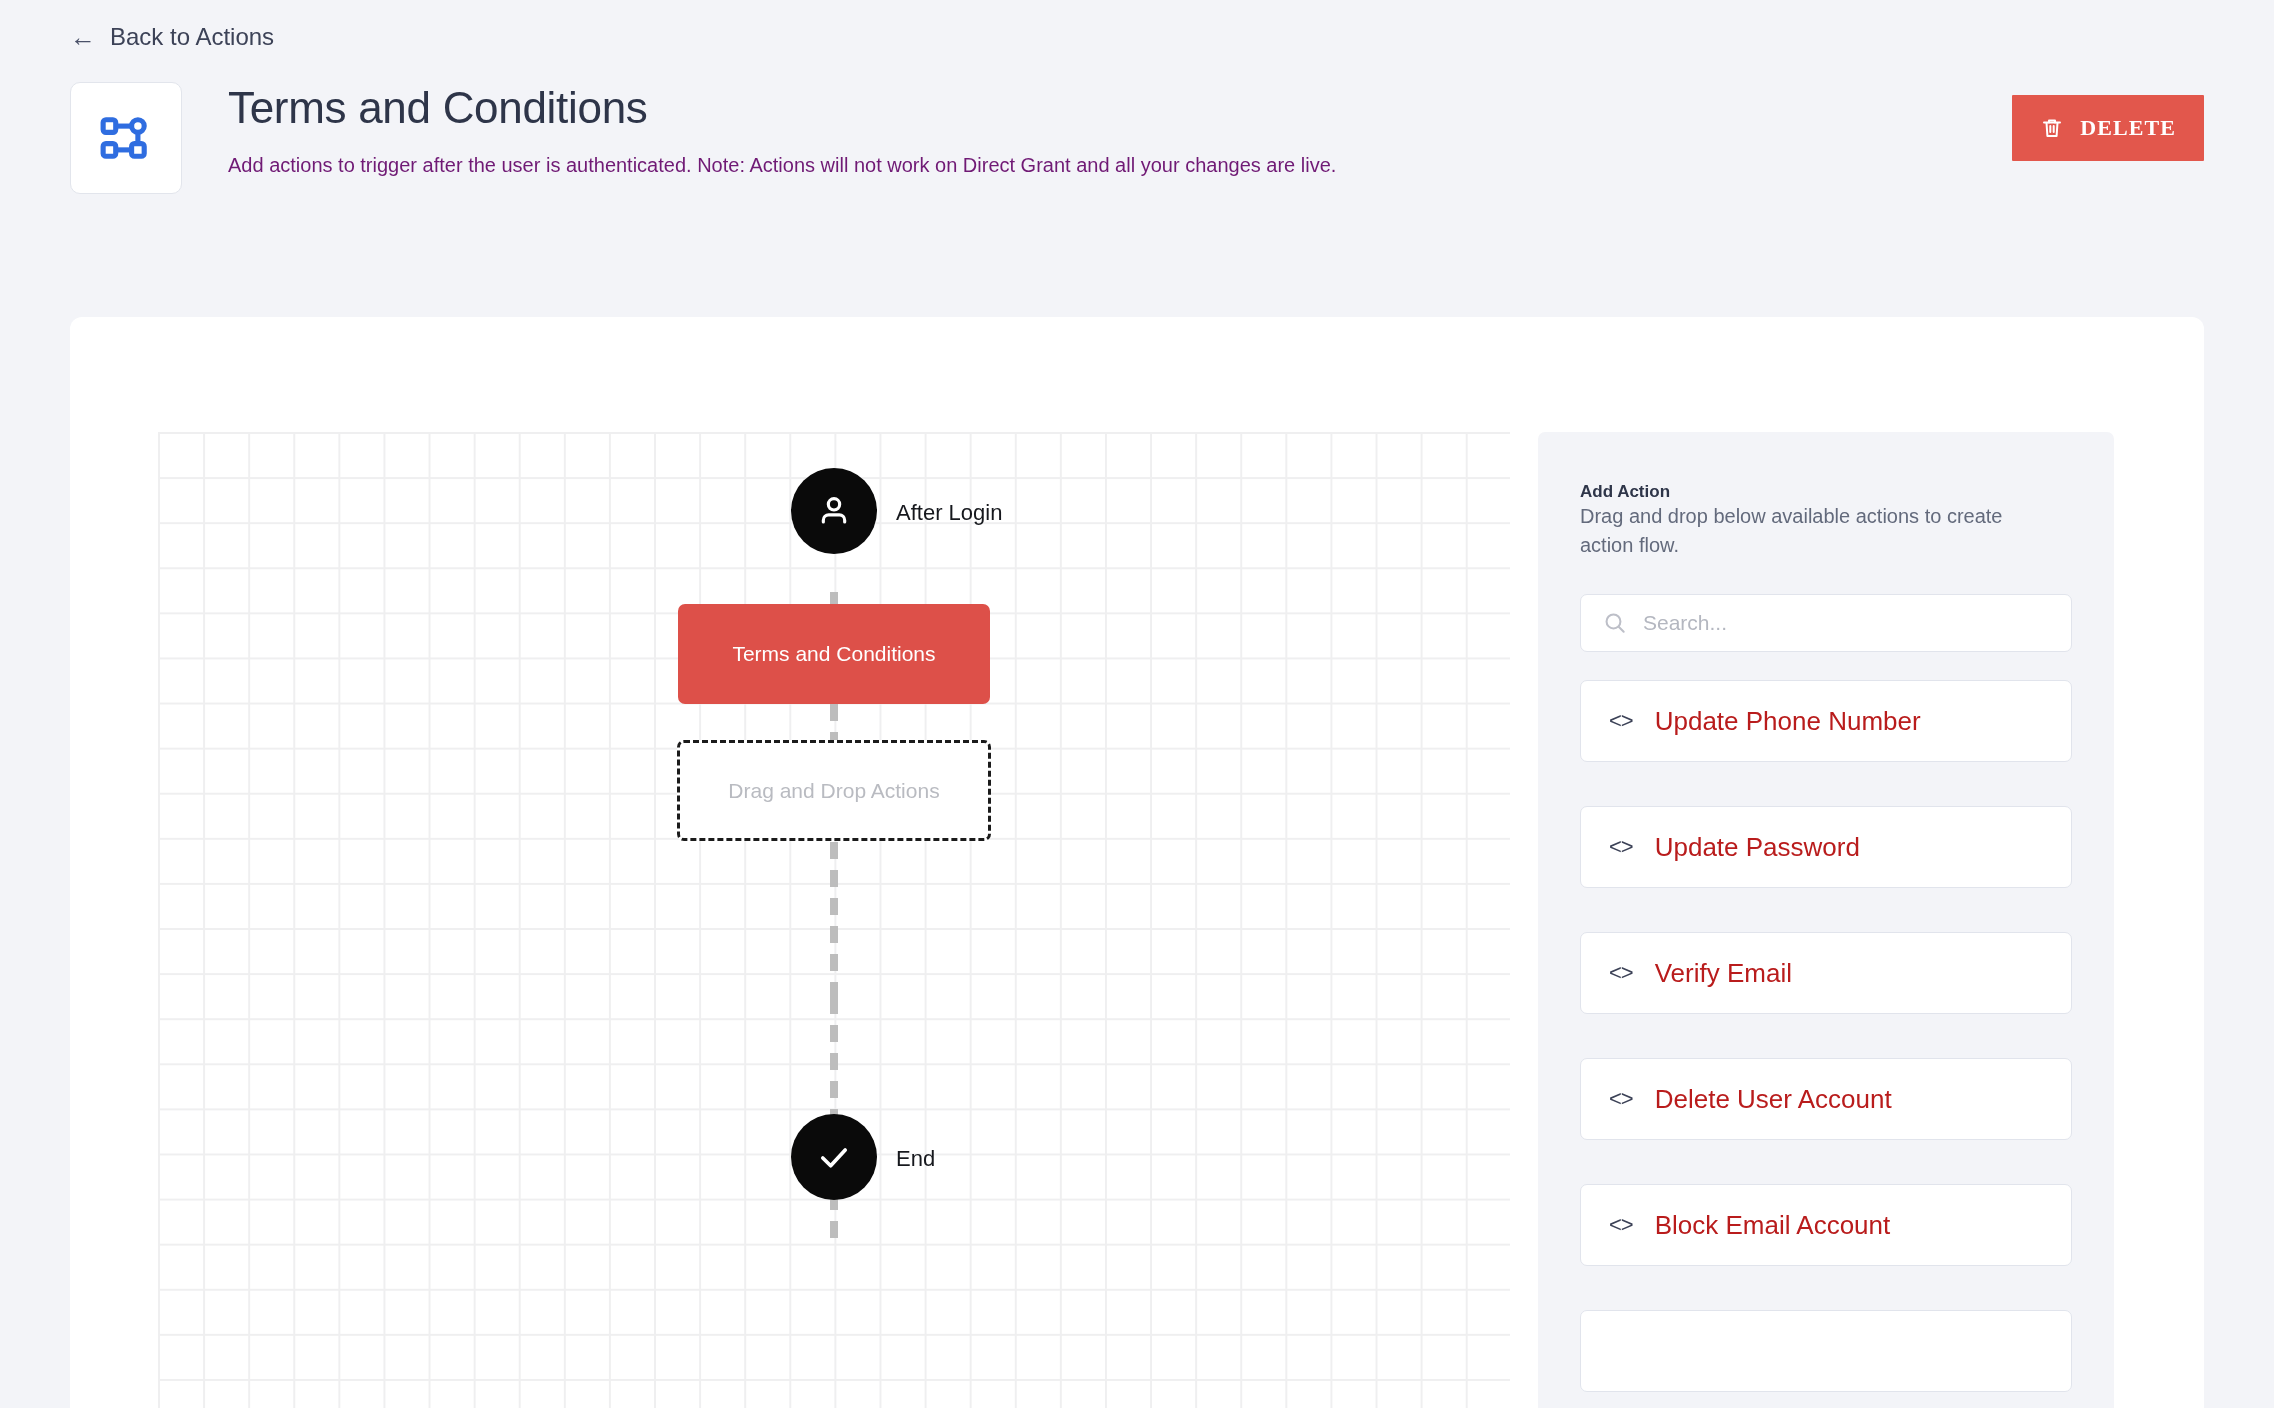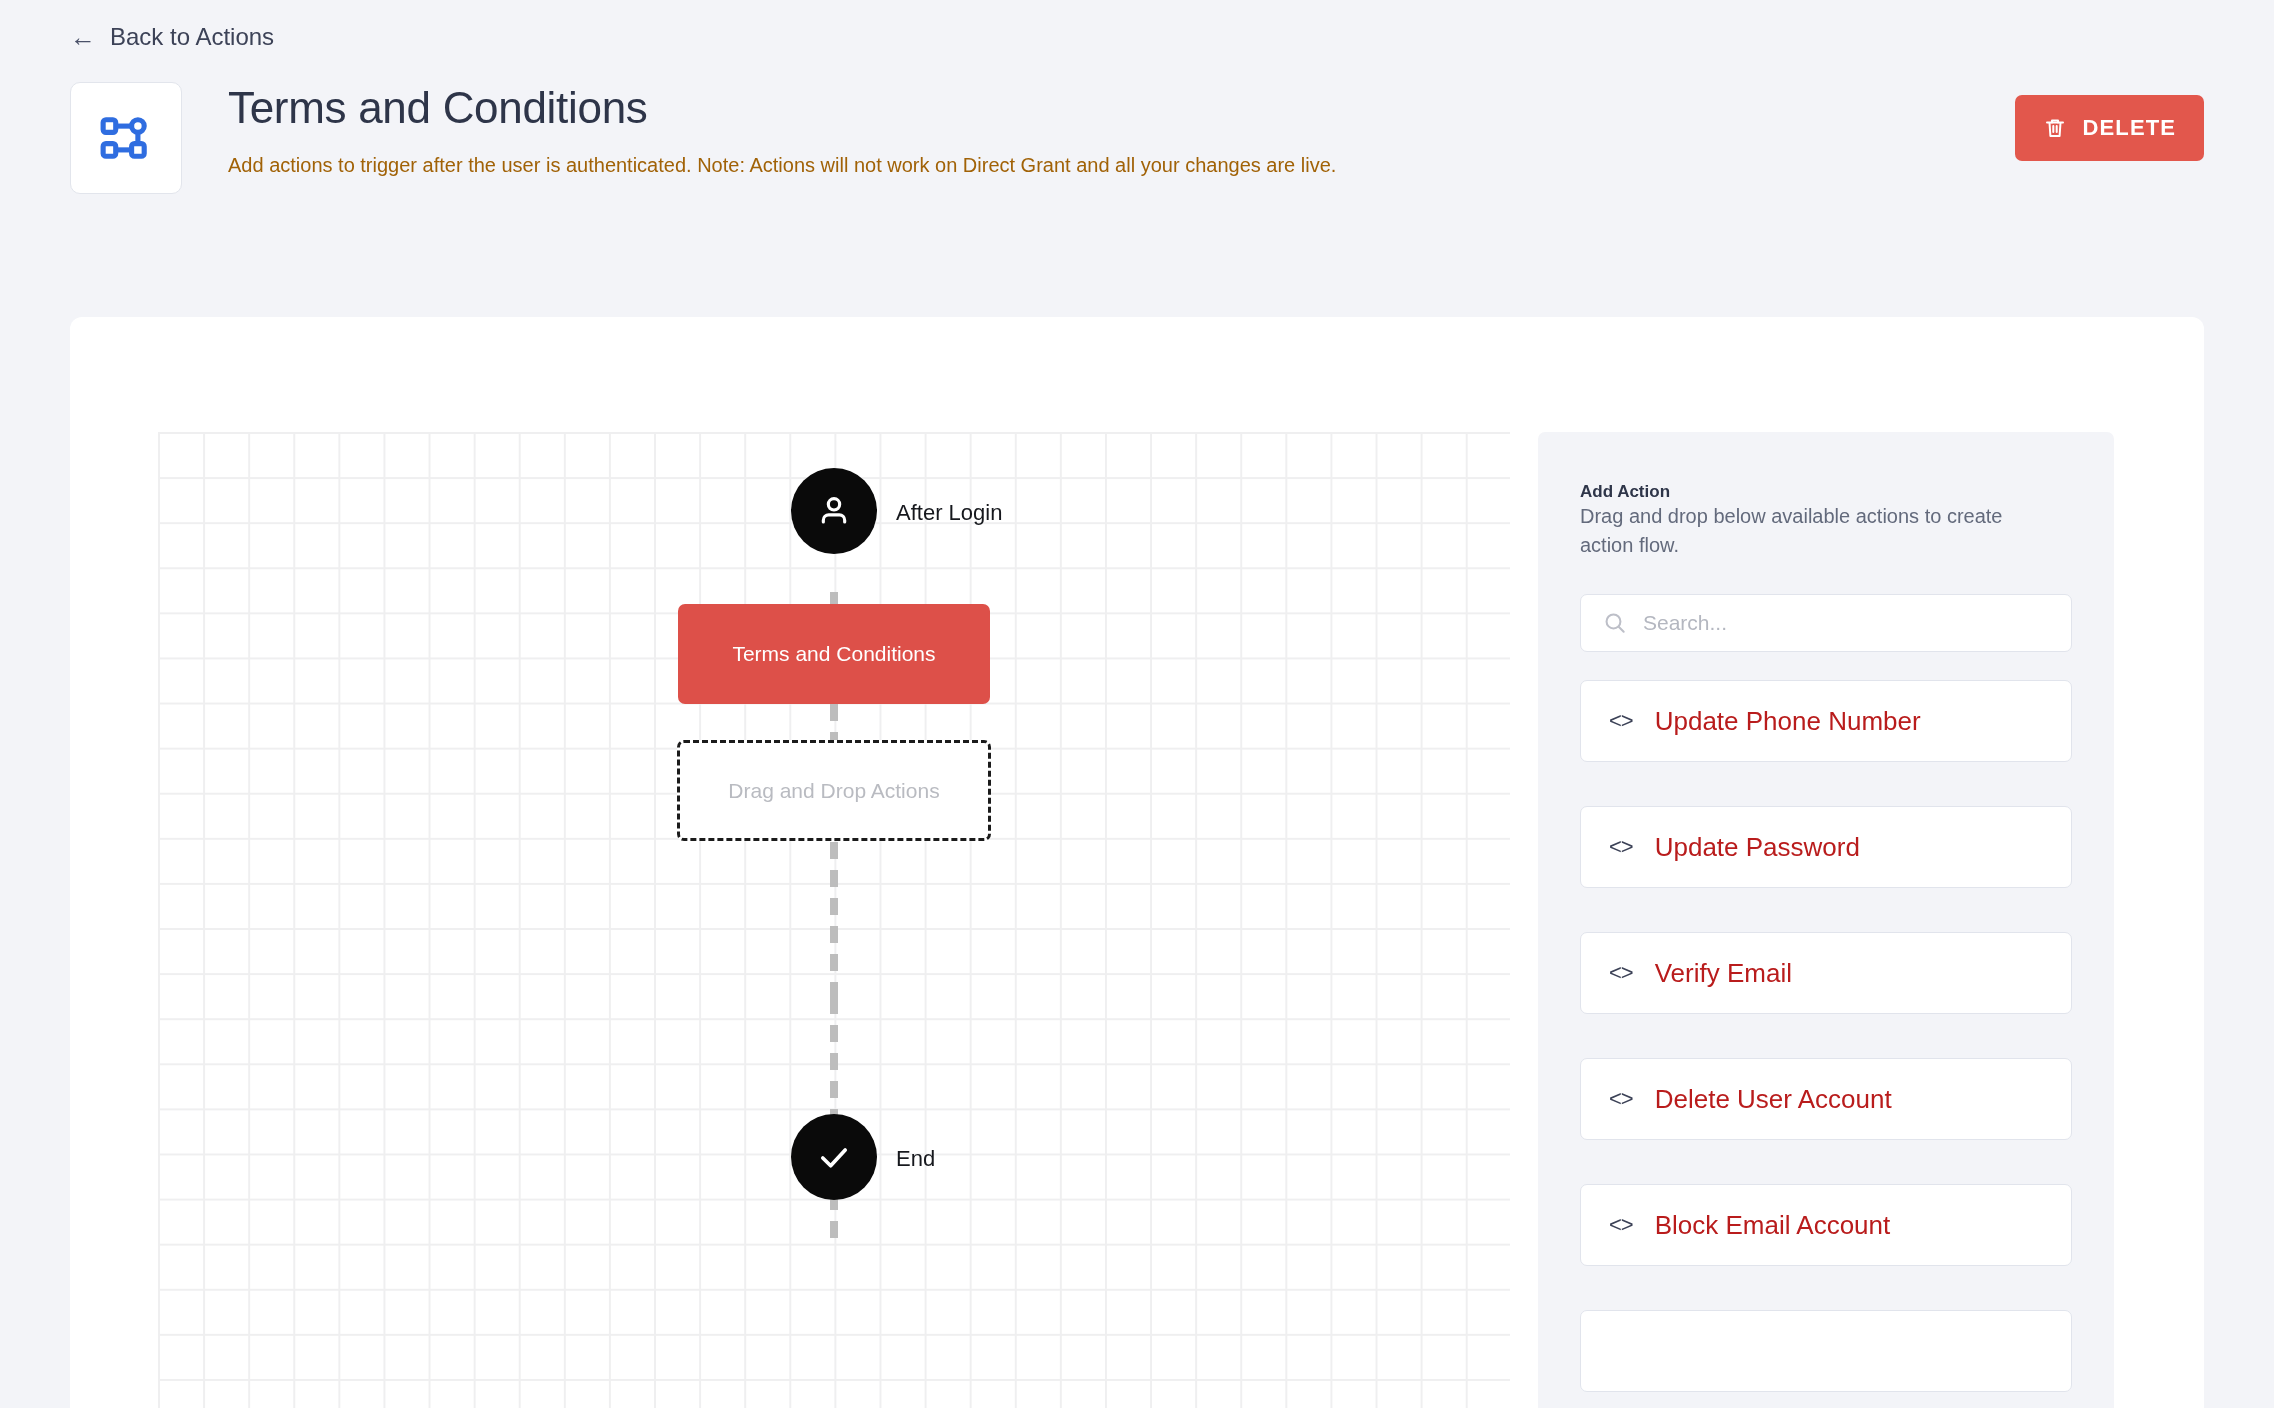--- a/index.html
+++ b/index.html
@@ -66,34 +66,34 @@
   .page-title {
     font-size: 44px;
     font-weight: 500;
     color: #2e3549;
     letter-spacing: -0.3px;
     line-height: 1.2;
   }
   .page-subtitle {
     margin-top: 17px;
     font-size: 20px;
-    color: #a16207;
+    color: #701a75;
     line-height: 1.3;
   }
   .delete-btn {
     position: absolute;
     right: 0;
     top: 13px;
     height: 66px;
     padding: 0 28px;
     background: #e2574c;
     color: #ffffff;
     border: none;
-    border-radius: 7px;
-    font-family: Liberation Sans, sans-serif;
+    border-radius: 1px;
+    font-family: Liberation Serif, serif;
     font-size: 22px;
     font-weight: 700;
     letter-spacing: 1.1px;
     display: flex;
     align-items: center;
     gap: 16px;
     cursor: pointer;
   }
 
   

